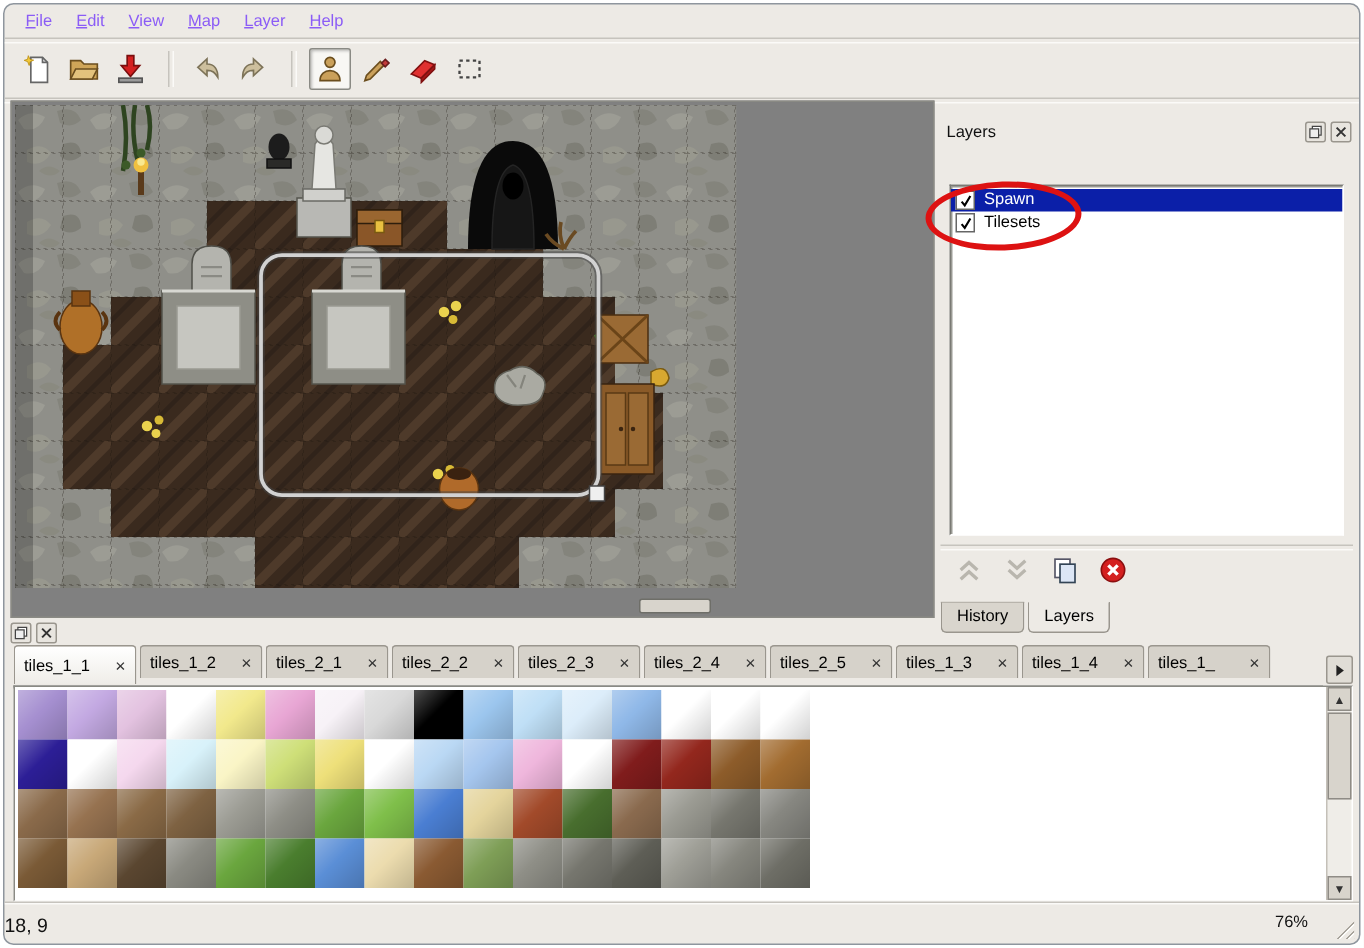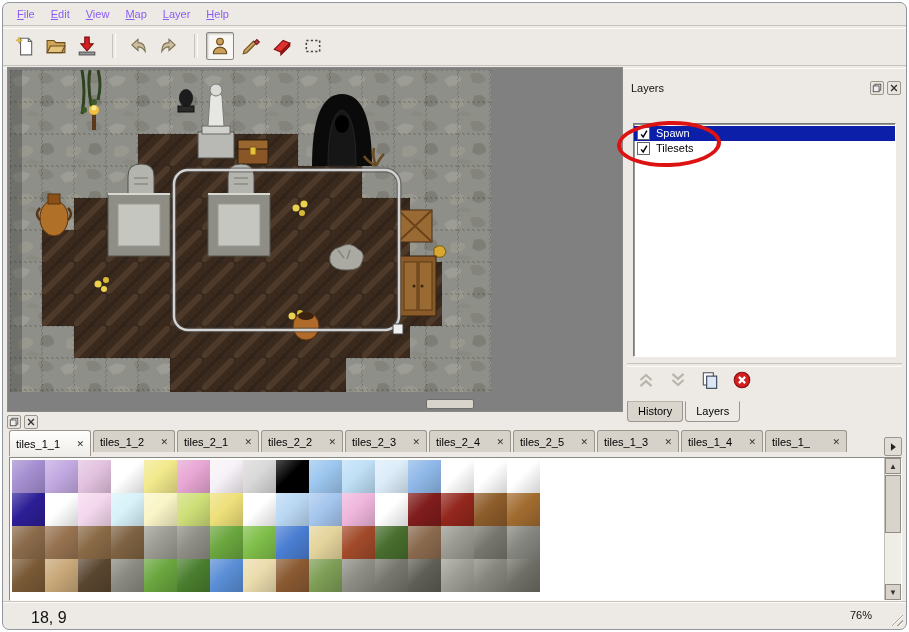--- a/index.html
+++ b/index.html
@@ -75,21 +75,21 @@
   .tile{width:33px;height:33px;box-sizing:border-box;
         background-image:linear-gradient(135deg,rgba(255,255,255,.30) 0%,rgba(255,255,255,0) 45%,rgba(0,0,0,.18) 100%);}
   .vscroll{position:absolute;right:0;top:0;bottom:0;width:16px;background:#efede8;border-left:1px solid #c4c0b8;}
   .sc-btn{position:absolute;left:0;width:16px;height:16px;background:#d8d4cc;border:1px solid #8f8c86;box-sizing:border-box;
           font-size:8px;display:flex;align-items:center;justify-content:center;color:#333;}
   .sc-up{top:0;} .sc-down{bottom:0;}
   .sc-thumb{position:absolute;left:0;top:17px;width:16px;height:58px;background:#d8d4cc;border:1px solid #8f8c86;box-sizing:border-box;}
 
   
   .statusbar{position:absolute;left:0;right:0;bottom:0;height:26px;border-top:1px solid #fbfaf8;box-shadow:0 -1px 0 #c6c3bd;}
-  .status-coords{position:absolute;left:28px;top:6px;font-size:16px;color:#111;}
+  .status-coords{position:absolute;left:0;top:6px;font-size:13px;color:#111;}
   .status-zoom{position:absolute;right:34px;top:6px;font-size:11px;color:#111;}
   .grip{position:absolute;right:3px;bottom:3px;width:13px;height:13px;
         background:repeating-linear-gradient(135deg,transparent 0 2px,#a8a49c 2px 3px,#fdfdfb 3px 4px);
         clip-path:polygon(100% 0,100% 100%,0 100%);}
 
   
   .annotation{position:absolute;left:614px;top:118px;width:96px;height:38px;border:4px solid #dd1212;border-radius:50%;
               transform:rotate(-2deg);pointer-events:none;z-index:50;}
 </style>
 </head>

